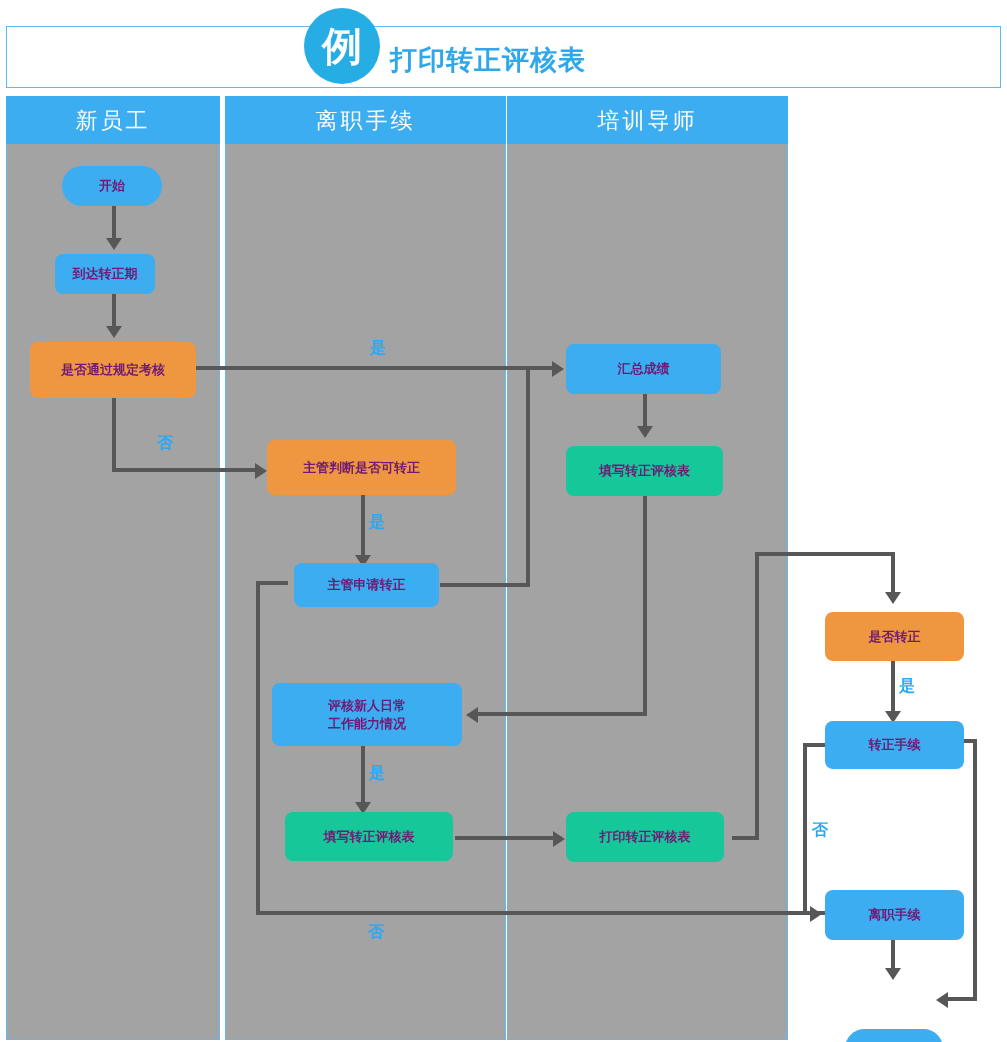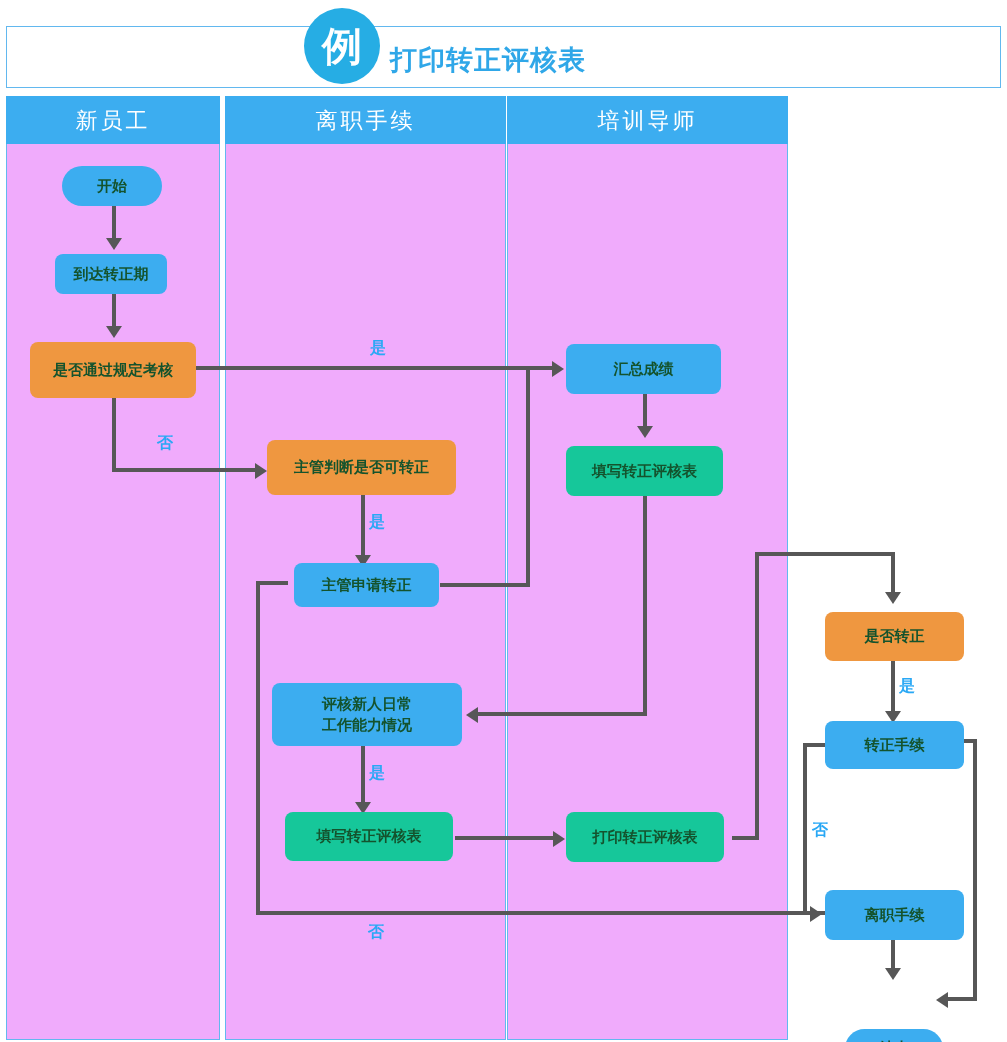--- a/index.html
+++ b/index.html
@@ -47,21 +47,21 @@
     letter-spacing: 1px;
     white-space: nowrap;
   }
 
   
   .lane {
     position: absolute;
     top: 96px;
     height: 944px;
     border: 1px solid #62b8ef;
-    background: #f0abfc;
+    background: #a3a3a3;
   }
   .lane-head {
     position: absolute;
     left: -1px; top: -1px;
     height: 48px;
     background: #3cadf0;
     border: 1px solid #3cadf0;
     color: #ffffff;
     font-size: 22px;
     line-height: 48px;
@@ -70,22 +70,22 @@
     white-space: nowrap;
   }
 
   
   .node {
     position: absolute;
     display: flex;
     align-items: center;
     justify-content: center;
     text-align: center;
-    color: #14532d;
-    font-size: 15px;
+    color: #701a75;
+    font-size: 13px;
     font-weight: bold;
     border-radius: 8px;
     line-height: 1.35;
     padding: 0 6px;
     white-space: pre-line;
     z-index: 4;
   }
   .node.blue   { background: #3cadf0; }
   .node.orange { background: #ef9740; }
   .node.green  { background: #16c79a; }
@@ -209,21 +209,21 @@
   <div class="seg v" style="left:891px; top:940px; height:32px;"></div>
   <div class="arrow down" style="left:885px; top:968px;"></div>
 
   <div class="seg h" style="left:963px; top:739px; width:14px;"></div>
   <div class="seg v" style="left:973px; top:739px; height:260px;"></div>
   <div class="seg h" style="left:947px; top:997px; width:30px;"></div>
   <div class="arrow left" style="left:936px; top:992px;"></div>
 
   <div class="node blue pill" style="left:62px; top:166px; width:100px; height:40px;">开始</div>
 
-  <div class="node blue" style="left:55px; top:254px; width:112px; height:40px;">到达转正期</div>
+  <div class="node blue" style="left:55px; top:254px; width:100px; height:40px;">到达转正期</div>
 
   <div class="node orange" style="left:30px; top:342px; width:166px; height:56px;">是否通过规定考核</div>
 
   <div class="node orange" style="left:267px; top:440px; width:189px; height:55px;">主管判断是否可转正</div>
 
   <div class="node blue" style="left:294px; top:563px; width:145px; height:44px;">主管申请转正</div>
 
   <div class="node blue" style="left:272px; top:683px; width:190px; height:63px;">评核新人日常
 工作能力情况</div>
 

